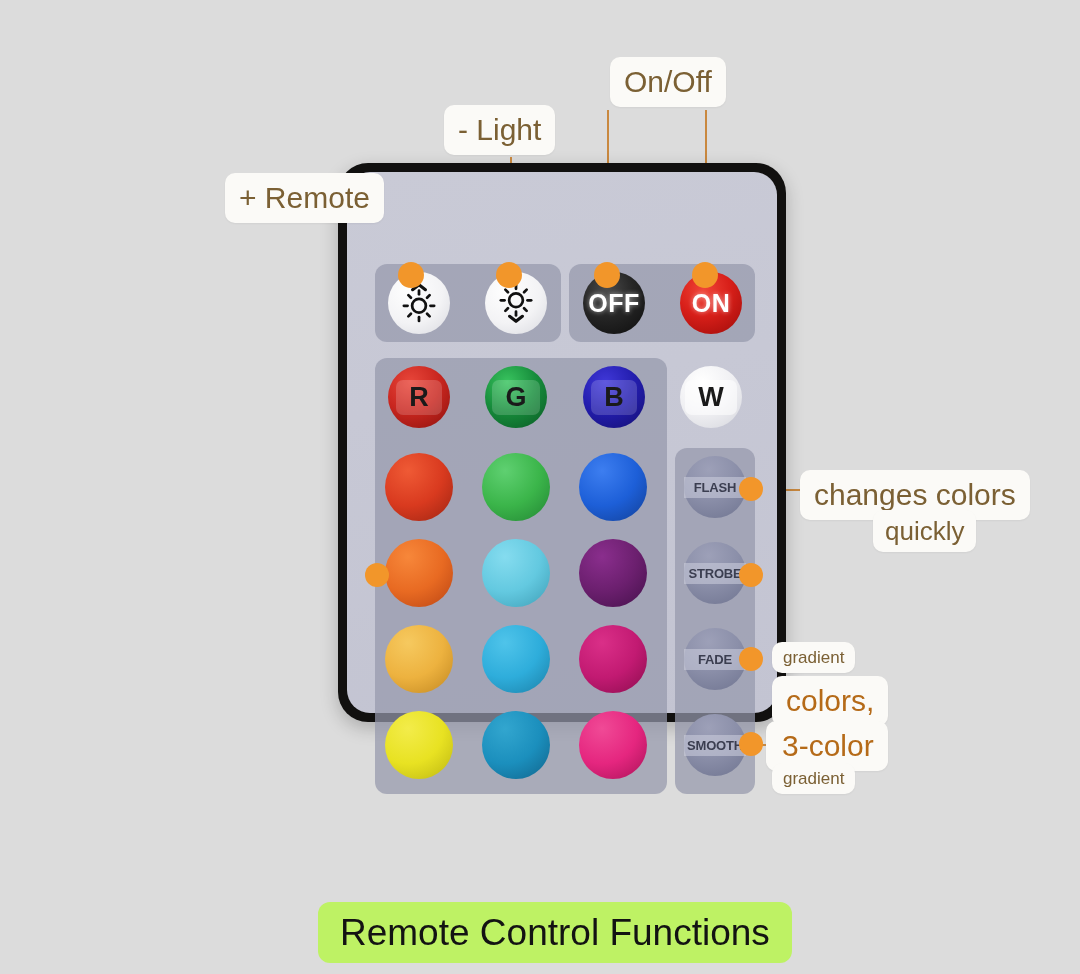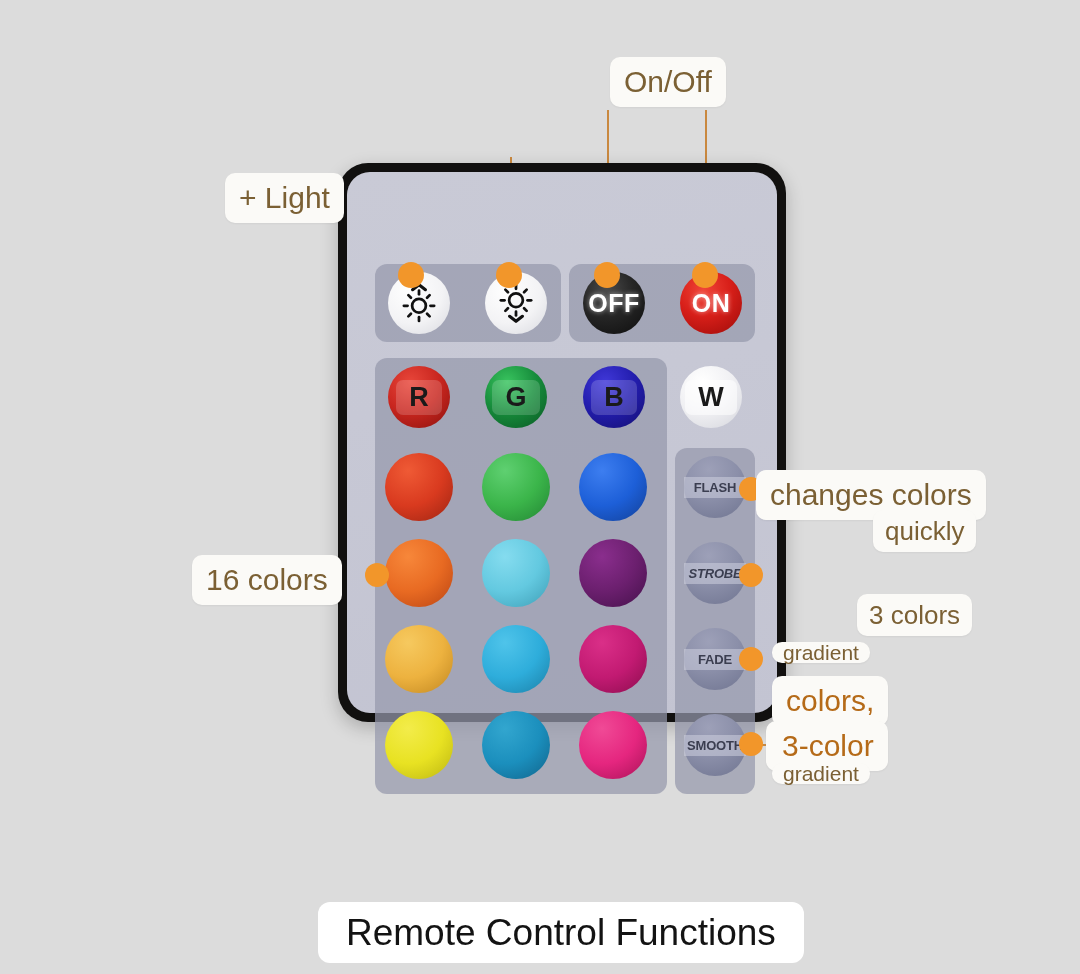--- a/index.html
+++ b/index.html
@@ -128,30 +128,30 @@
     position: absolute;
     background: #fbfaf7;
     border-radius: 10px;
     color: #7b6034;
     white-space: nowrap;
     line-height: 1;
     box-shadow: 0 1px 2px rgba(0,0,0,0.05);
   }
   .chip-lg { font-size: 30px; padding: 10px 14px; }
   .chip-md { font-size: 26px; padding: 8px 12px; }
-  .chip-sm { font-size: 21px; padding: 0 11px; }
+  .chip-sm { font-size: 17px; padding: 7px 11px; }
   .chip-accent { color: #b56a18; text-align: center; }
 
   .title-chip {
     position: absolute;
-    background: #ffffff;
+    background: #bef264;
     border-radius: 12px;
     color: #131313;
     font-size: 37px;
-    padding: 12px 28px;
+    padding: 12px 22px;
     white-space: nowrap;
     line-height: 1;
   }
 
   
   .lead {
     position: absolute;
     background: #c9883f;
   }
   .lead-v { width: 2px; }
@@ -262,21 +262,21 @@
       <div class="btn swatch" style="left:135px; top:453px; background:radial-gradient(circle at 34% 26%, #4fc4ea 0%, #2eaddb 52%, #1b7fa6 100%);"></div>
       <div class="btn swatch" style="left:232px; top:453px; background:radial-gradient(circle at 34% 26%, #da2f88 0%, #c21a72 52%, #8a0d4d 100%);"></div>
 
       <div class="btn swatch" style="left:38px; top:539px; background:radial-gradient(circle at 34% 26%, #f3ec4a 0%, #e8e222 52%, #bbb512 100%);"></div>
       <div class="btn swatch" style="left:135px; top:539px; background:radial-gradient(circle at 34% 26%, #32a6cf 0%, #1b8fbd 52%, #11638a 100%);"></div>
       <div class="btn swatch" style="left:232px; top:539px; background:radial-gradient(circle at 34% 26%, #f04a96 0%, #e5267f 52%, #a81257 100%);"></div>
 
       <div class="btn btn-mode" style="left:337px; top:284px;">
         <span class="mode-cap">FLASH</span>
       </div>
-      <div class="btn btn-mode" style="left:337px; top:370px;font-style:italic;">
+      <div class="btn btn-mode" style="left:337px; top:370px;">
         <span class="mode-cap">STROBE</span>
       </div>
       <div class="btn btn-mode" style="left:337px; top:456px;">
         <span class="mode-cap">FADE</span>
       </div>
       <div class="btn btn-mode" style="left:337px; top:542px;">
         <span class="mode-cap">SMOOTH</span>
       </div>
 
     </div>
@@ -288,42 +288,39 @@
   <div class="dot" style="left:692px; top:262px;"></div>
 
   <div class="dot dot-sm" style="left:365px; top:563px;"></div>
 
   <div class="dot dot-sm" style="left:739px; top:477px;"></div>
   <div class="dot dot-sm" style="left:739px; top:563px;"></div>
   <div class="dot dot-sm" style="left:739px; top:647px;"></div>
   <div class="dot dot-sm" style="left:739px; top:732px;"></div>
 
   <div class="chip chip-lg" style="left:225px; top:173px;">
-    <span>+ Light</span>
-  </div>
-
+    <span>+ Remote</span>
+  </div>
+
+  <div class="chip chip-lg" style="left:444px; top:105px;">
+    <span>- Light</span>
+  </div>
 
   <div class="chip chip-lg" style="left:610px; top:57px;">
     <span>On/Off</span>
   </div>
 
-  <div class="chip chip-lg" style="left:192px; top:555px;">
-    <span>16 colors</span>
-  </div>
-
-  <div class="chip chip-lg" style="left:756px; top:470px;">
+
+  <div class="chip chip-lg" style="left:800px; top:470px;">
     <span>changes colors</span>
   </div>
   <div class="chip chip-md" style="left:873px; top:510px;">
     <span>quickly</span>
   </div>
 
-  <div class="chip chip-md" style="left:857px; top:594px;">
-    <span>3 colors</span>
-  </div>
 
   <div class="chip chip-sm" style="left:772px; top:642px;">
     <span>gradient</span>
   </div>
   <div class="chip chip-lg chip-accent" style="left:772px; top:676px;">
     <span>colors,</span>
   </div>
 
   <div class="chip chip-lg chip-accent" style="left:766px; top:721px;padding-left:16px;">
     <span>3-color</span>

